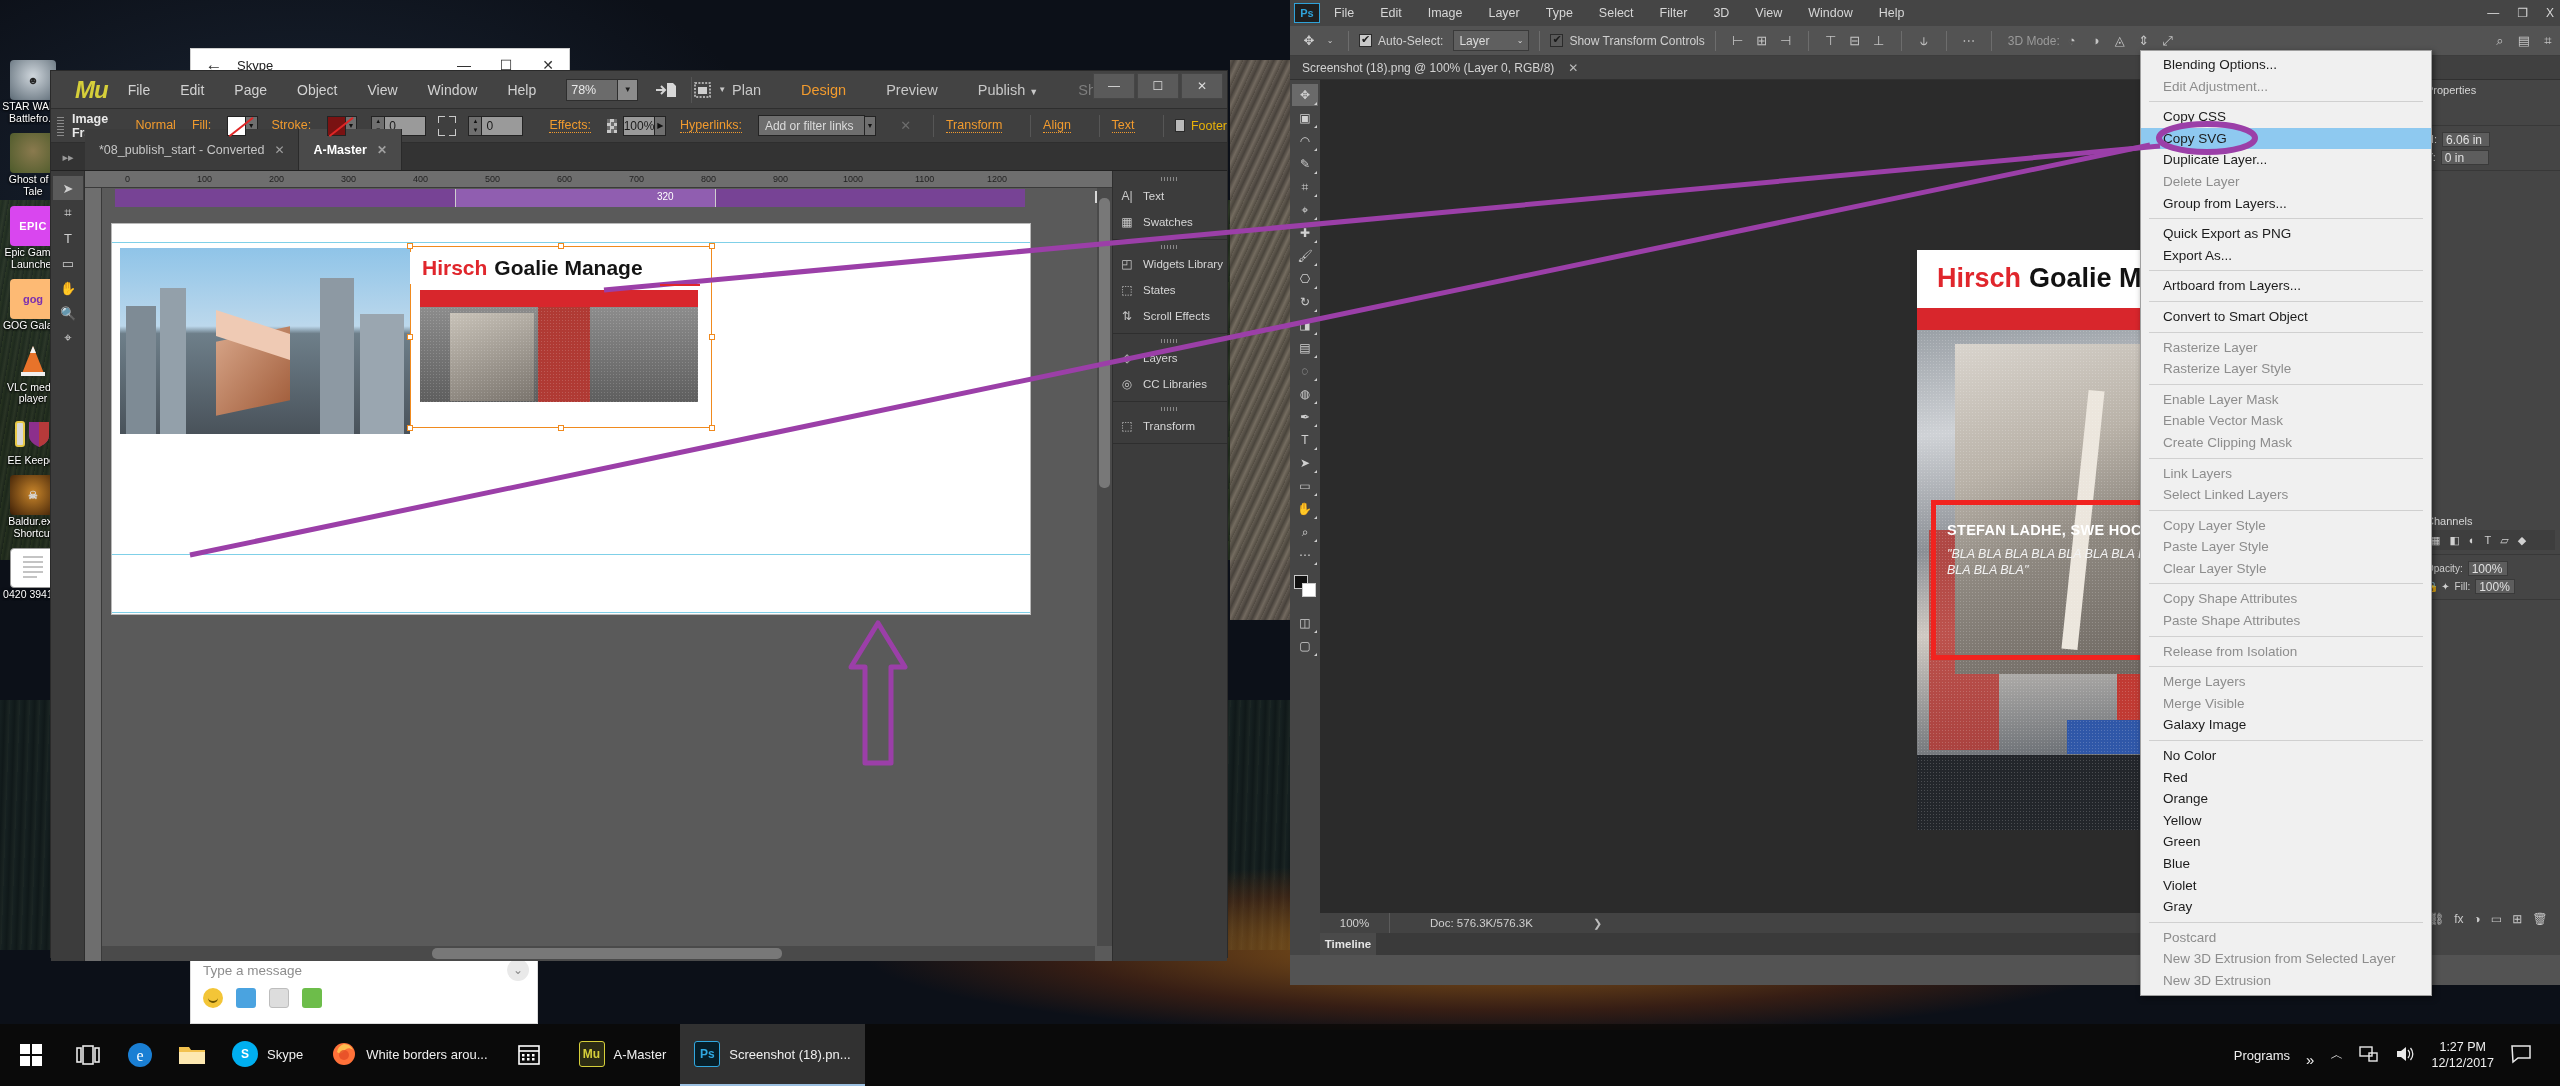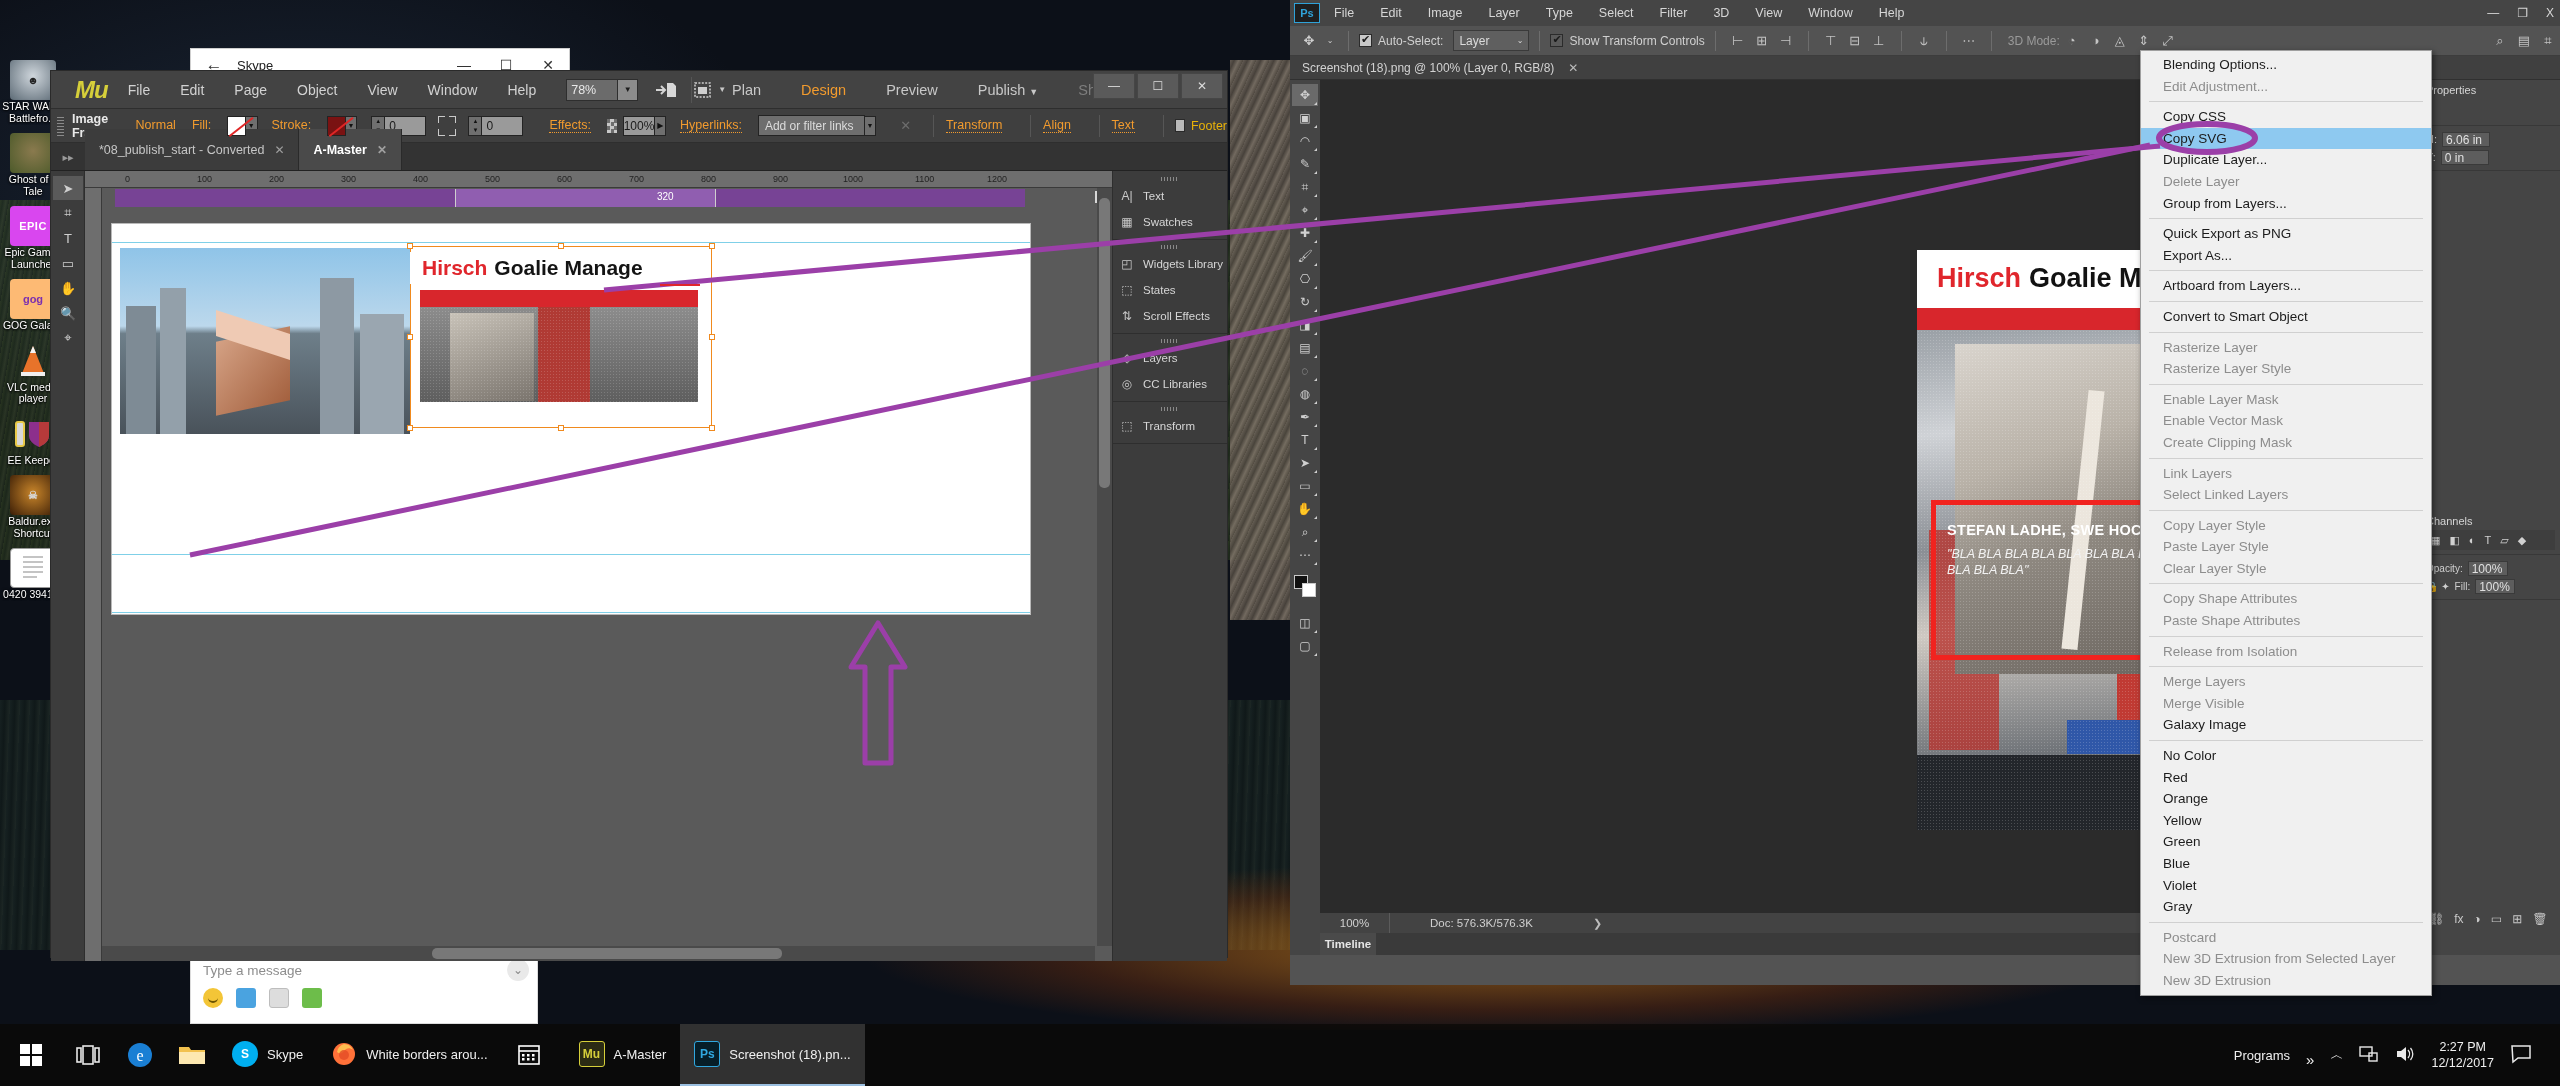--- a/index.html
+++ b/index.html
@@ -958,21 +958,21 @@
             <rect x="10" y="8" width="8" height="8" fill="none" stroke="#e8e8e8" stroke-width="1.4"></rect>
           </svg>
       </span>
       <span>
         <svg width="20" height="18" viewBox="0 0 20 18">
             <path d="M2 6h4l5-4v14l-5-4H2z" fill="#e8e8e8"></path>
             <path d="M13 5a6 6 0 0 1 0 8M15.5 3a9 9 0 0 1 0 12" stroke="#e8e8e8" stroke-width="1.3" fill="none"></path>
           </svg>
       </span>
       <div class="tb-clock">
-        <div>2:27 PM</div>
+        <div>1:27 PM</div>
         <div>12/12/2017</div>
       </div>
       <span>
         <svg width="22" height="20" viewBox="0 0 22 20">
             <path d="M2 2h18v12H8l-5 4z" fill="none" stroke="#e8e8e8" stroke-width="1.5"></path>
           </svg>
       </span>
     </div>
   </div>
 

